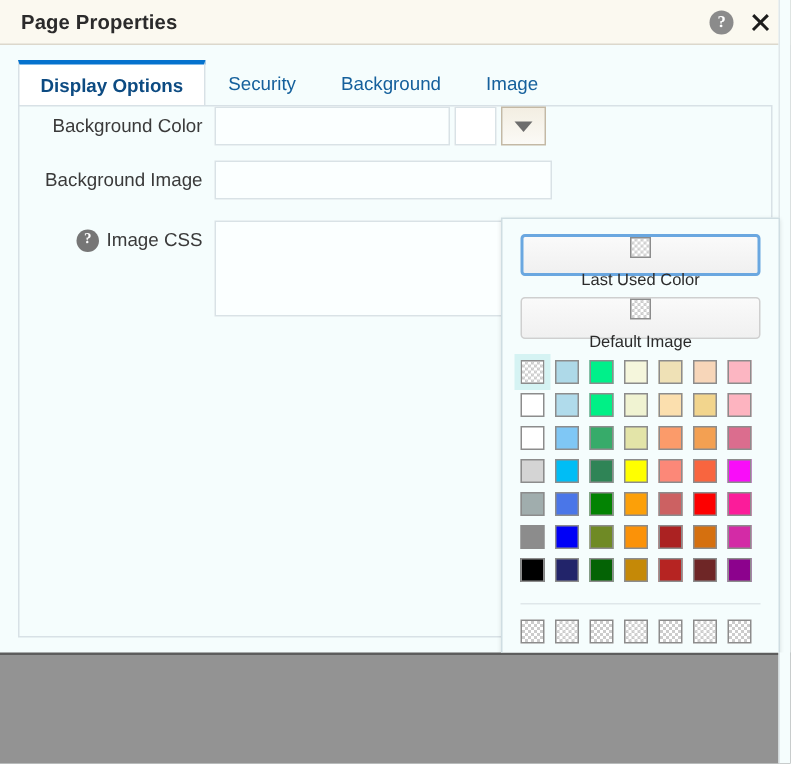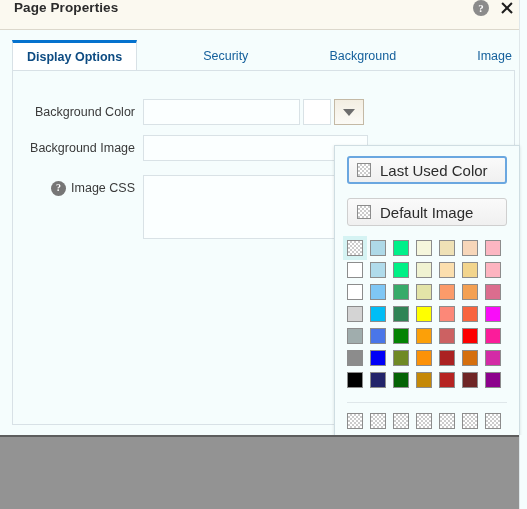--- a/index.html
+++ b/index.html
@@ -28,21 +28,21 @@
     box-sizing: border-box;
     border-bottom: 2px solid #5d5d5d;
     overflow: hidden;
   }
 
   #titlebar {
     height: 30px;
     background: #fbf9f0;
     border-bottom: 1px solid #dcd8cc;
     display: flex;
-    align-items: flex-start;
+    align-items: center;
     padding: 0 12px 0 14px;
     box-sizing: border-box;
   }
   #title-text {
     font-size: 13.5px;
     font-weight: bold;
     color: #2b2b2b;
     letter-spacing: .1px;
     flex: 1;
   }
@@ -64,21 +64,20 @@
   .close-x:before { transform: rotate(45deg); }
   .close-x:after  { transform: rotate(-45deg); }
 
   
   #tabstrip {
     height: 30px;
     margin: 10px 0 0 12px;
     display: flex;
     align-items: stretch;
     position: relative;
-    justify-content: space-between;
   }
   .tab {
     padding: 0 14px;
     display: flex; align-items: center;
     font-size: 12.5px;
     color: #15609c;
     cursor: pointer;
     box-sizing: border-box;
     background: transparent;
     border: 1px solid transparent;
@@ -93,21 +92,20 @@
     border-bottom: none;
   }
 
   
   #panel {
     margin: 0 12px;
     background: #f5fdfd;
     border: 1px solid #d8e1e6;
     height: 355px;
     box-sizing: border-box;
-    padding-top: 28px;
     position: relative;
   }
 
   .form-row {
     display: flex;
     align-items: flex-start;
     margin-bottom: 10px;
   }
   .form-label {
     width: 130px;
@@ -197,24 +195,25 @@
   .preset-btn {
     display: flex;
     align-items: center;
     gap: 9px;
     height: 28px;
     padding: 0 9px;
     box-sizing: border-box;
     background: linear-gradient(#fafafa, #f0f0f0);
     border: 1px solid #cfcfcf;
     border-radius: 3px;
-    font-size: 15px;
+    font-size: 11px;
     color: #2b2b2b;
     cursor: pointer;
     margin-bottom: 14px;
+    flex-direction: column;
   }
   .preset-btn.focused {
     border: 2px solid #6aa7e0;
     padding: 0 8px;
   }
   .chk {
     width: 14px; height: 14px;
     border: 1px solid #8c8c8c;
     box-sizing: border-box;
     background-color: #fff;

